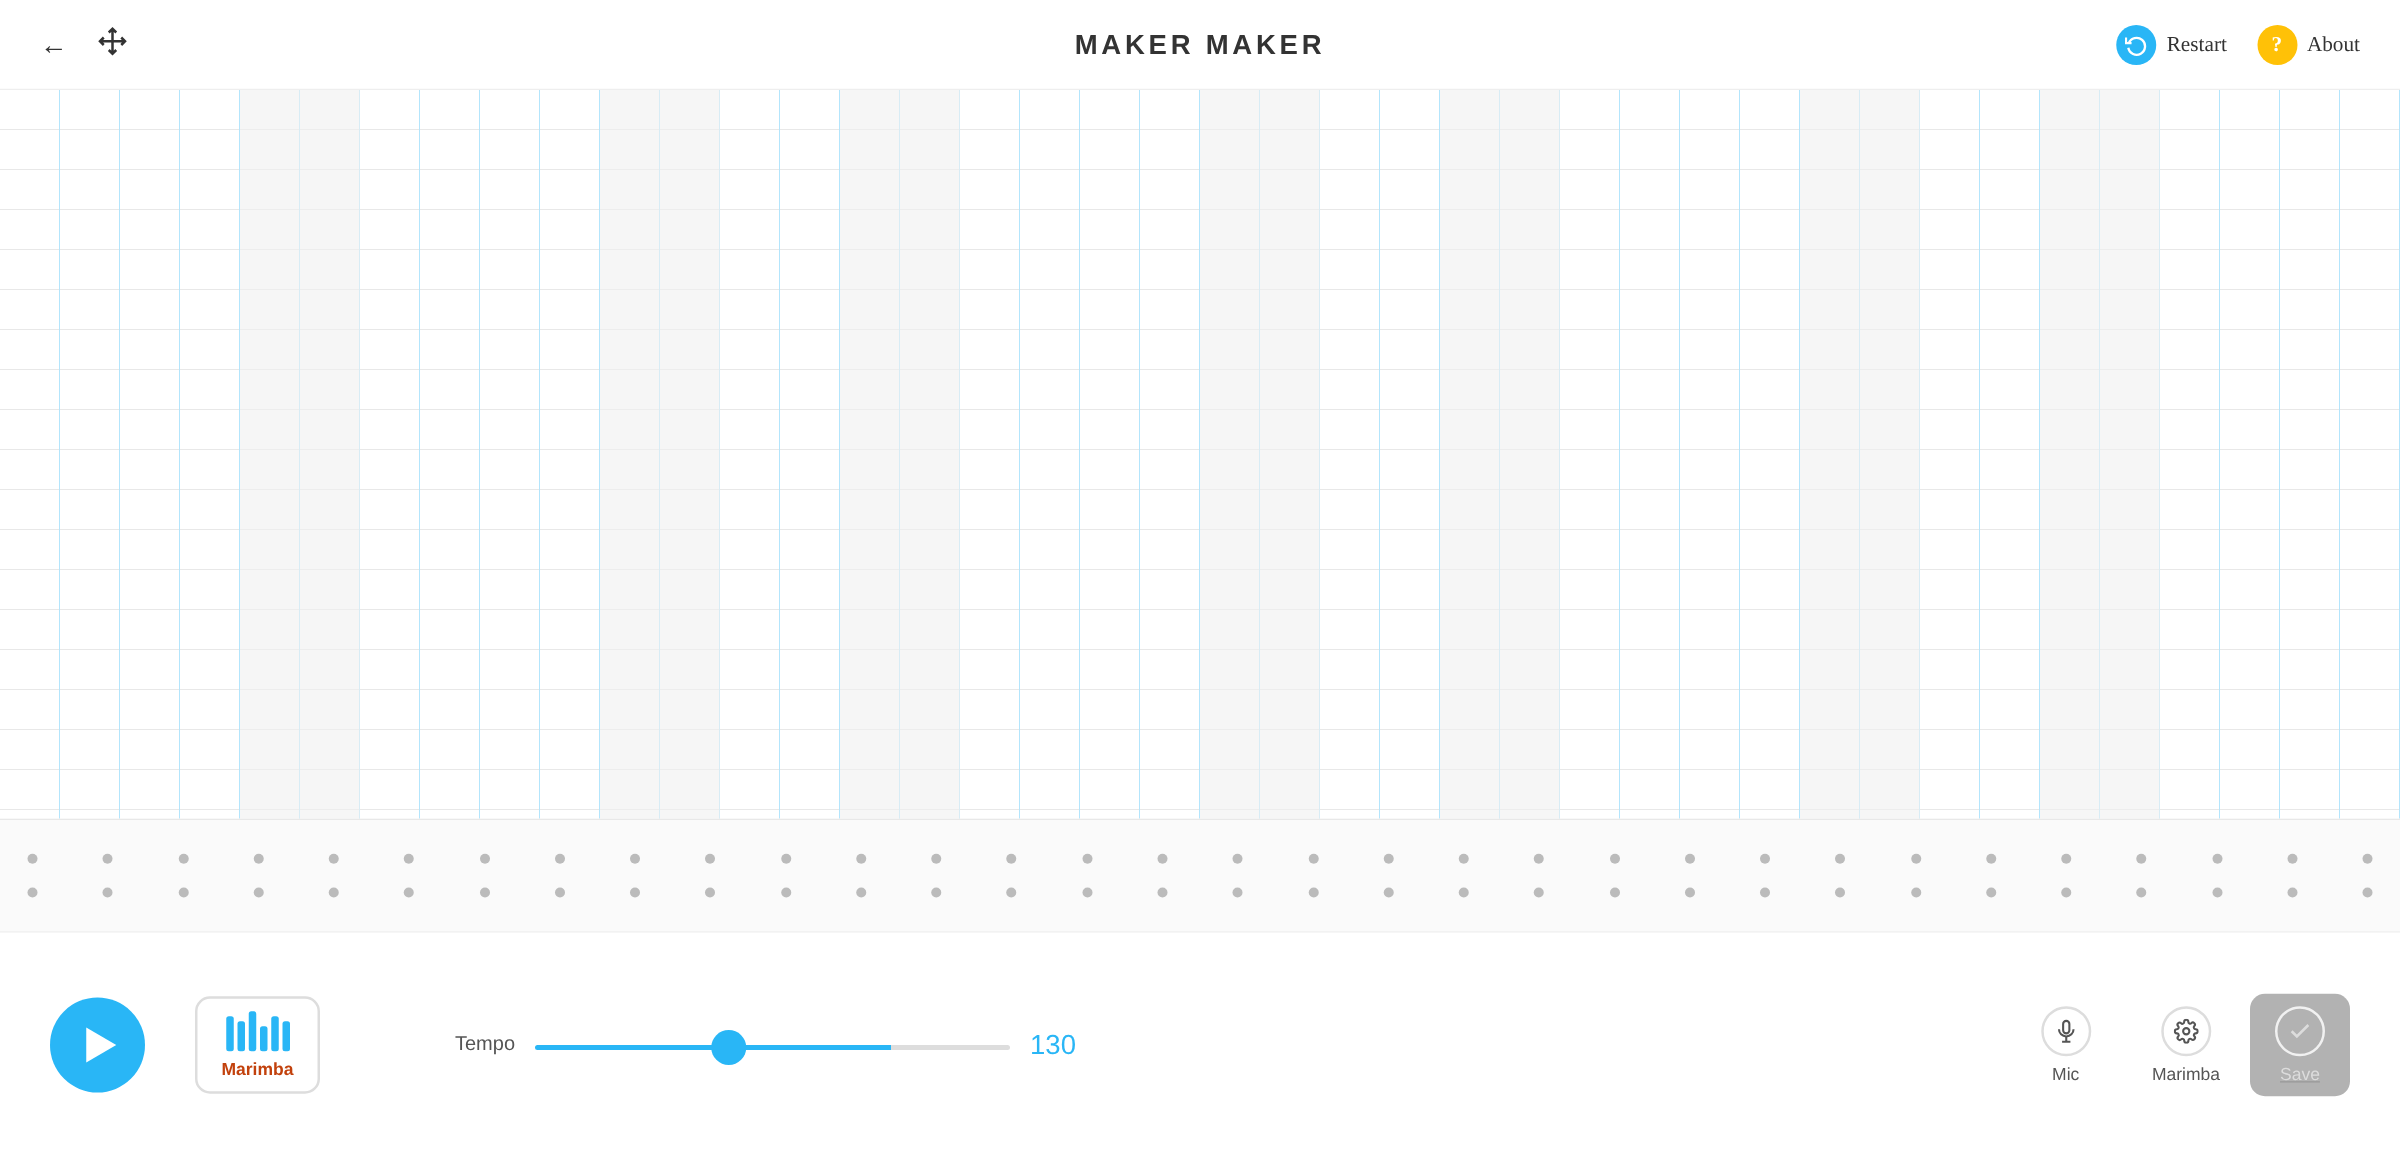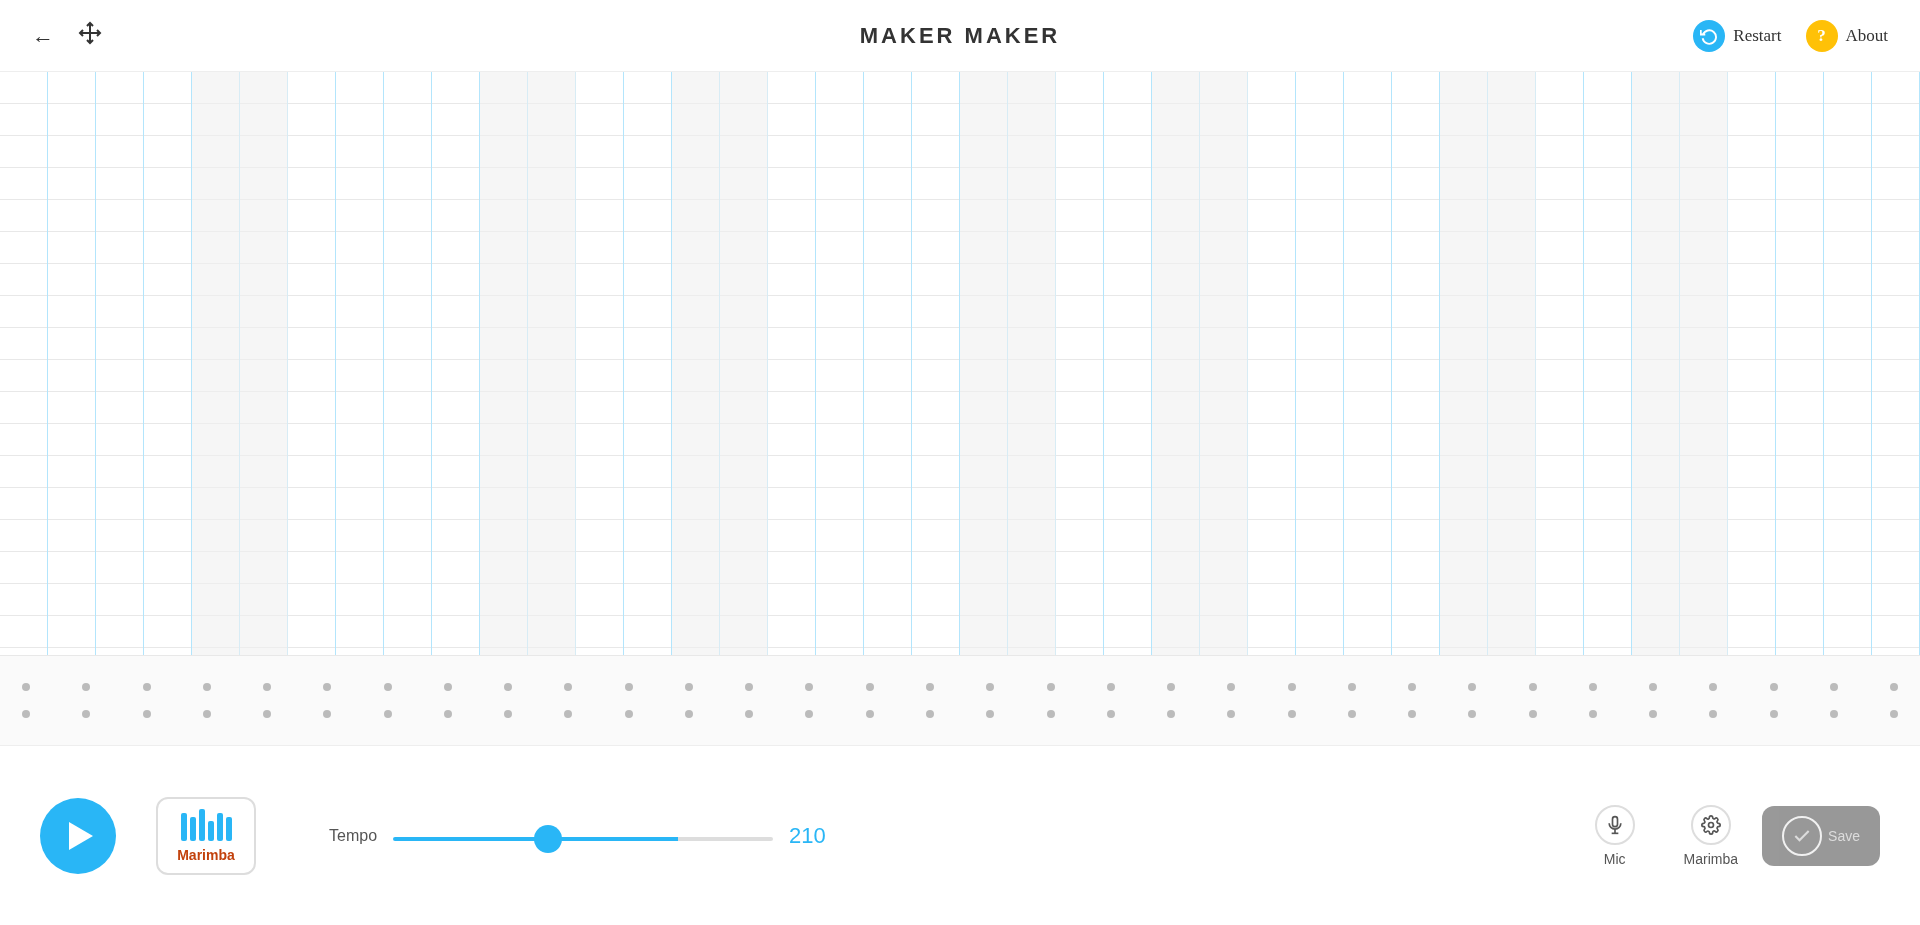--- a/index.html
+++ b/index.html
@@ -249,21 +249,21 @@
     .electronic-cell {
       background: #29b6f6;
       border-radius: 1px;
     }
 
     
     .tempo-group {
       display: flex;
       align-items: center;
       gap: 16px;
-      margin-left: 73px;
+      margin-left: 108px;
       flex: 1;
     }
     .tempo-label {
       font-size: 16px;
       color: #555;
       font-weight: 500;
       white-space: nowrap;
     }
     .tempo-slider-container {
       flex: 1;
@@ -326,28 +326,28 @@
     }
 
     .tool-label {
       font-size: 14px;
       color: #555;
       font-weight: 500;
     }
 
     .save-btn {
       display: flex;
-      flex-direction: row;
+      flex-direction: column;
       align-items: center;
       gap: 6px;
       cursor: pointer;
       padding: 10px 20px;
       border-radius: 12px;
       border: none;
-      background: #000000;
+      background: #404040;
       min-width: 80px;
       opacity: 0.4;
       text-decoration: underline;
     }
     .save-icon {
       width: 40px; height: 40px;
       border: 2px solid #ddd;
       border-radius: 50%;
       display: flex; align-items: center; justify-content: center;
       font-size: 20px;
@@ -562,21 +562,21 @@
       <span class="instrument-label">Marimba</span>
     </button>
 
   </div>
 
   <div class="tempo-group">
     <span class="tempo-label">Tempo</span>
     <div class="tempo-slider-container">
       <input type="range" class="tempo-slider" min="40" max="240" value="120" style="">
     </div>
-    <span class="tempo-value">210</span>
+    <span class="tempo-value">130</span>
   </div>
 
   <div class="right-tools">
 
     <button class="tool-btn">
       <div class="tool-icon">
         <svg width="20" height="20" viewBox="0 0 24 24" fill="none" stroke="#555" stroke-width="2">
           <rect x="9" y="2" width="6" height="12" rx="3"></rect>
           <path d="M5 10a7 7 0 0 0 14 0"></path>
           <line x1="12" y1="17" x2="12" y2="22"></line>

